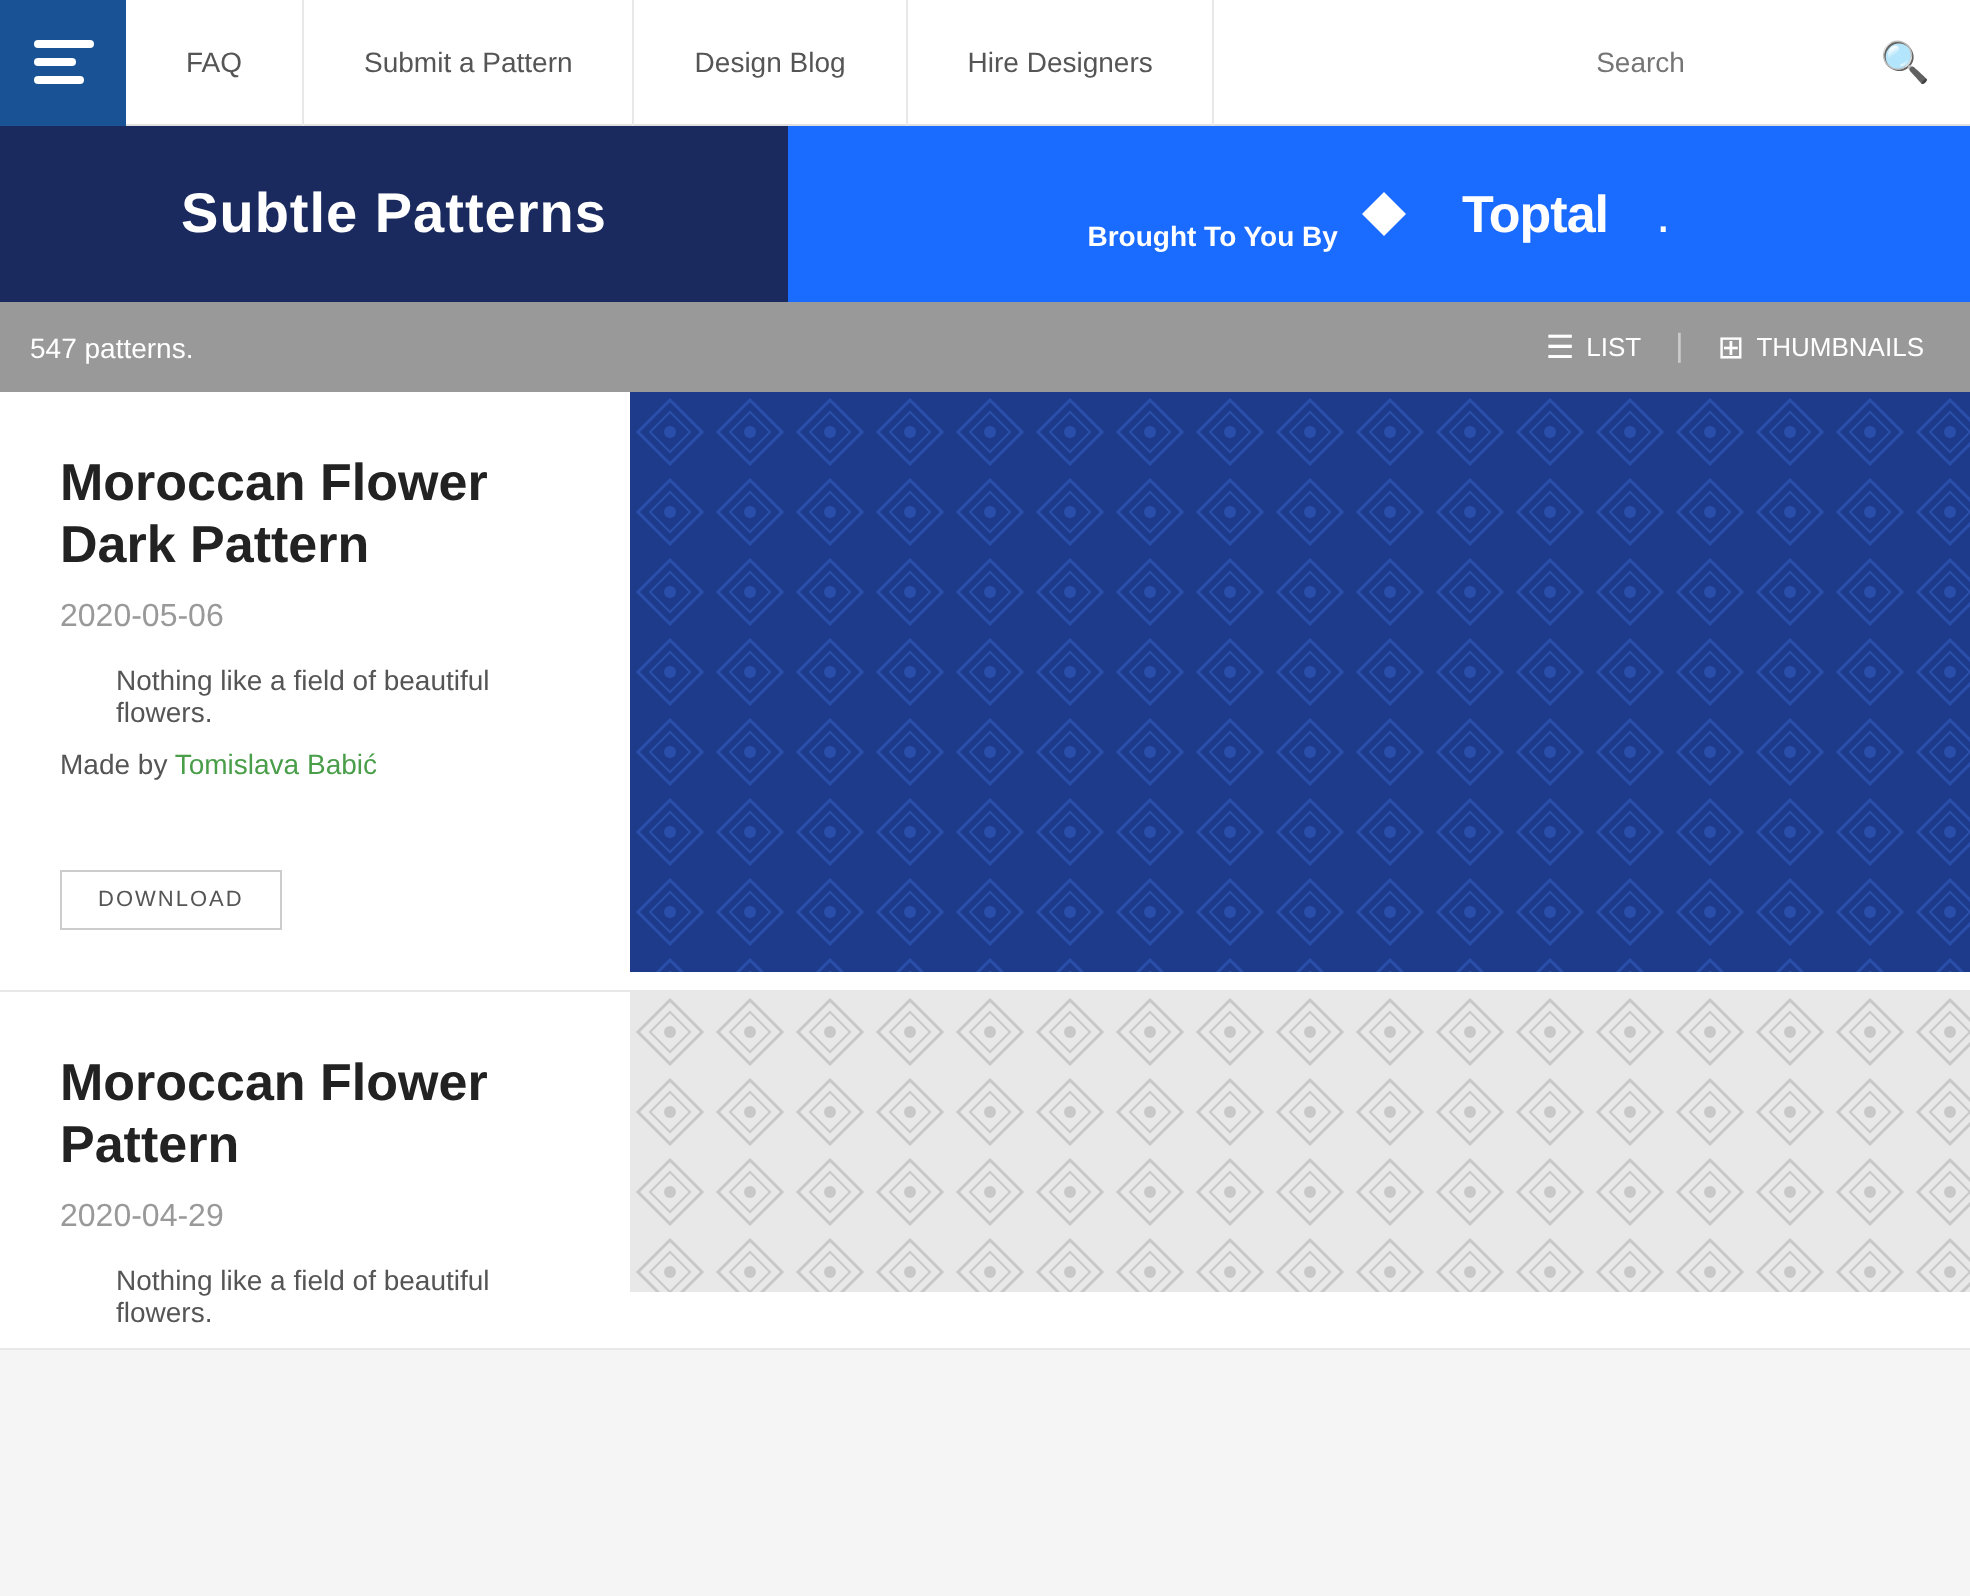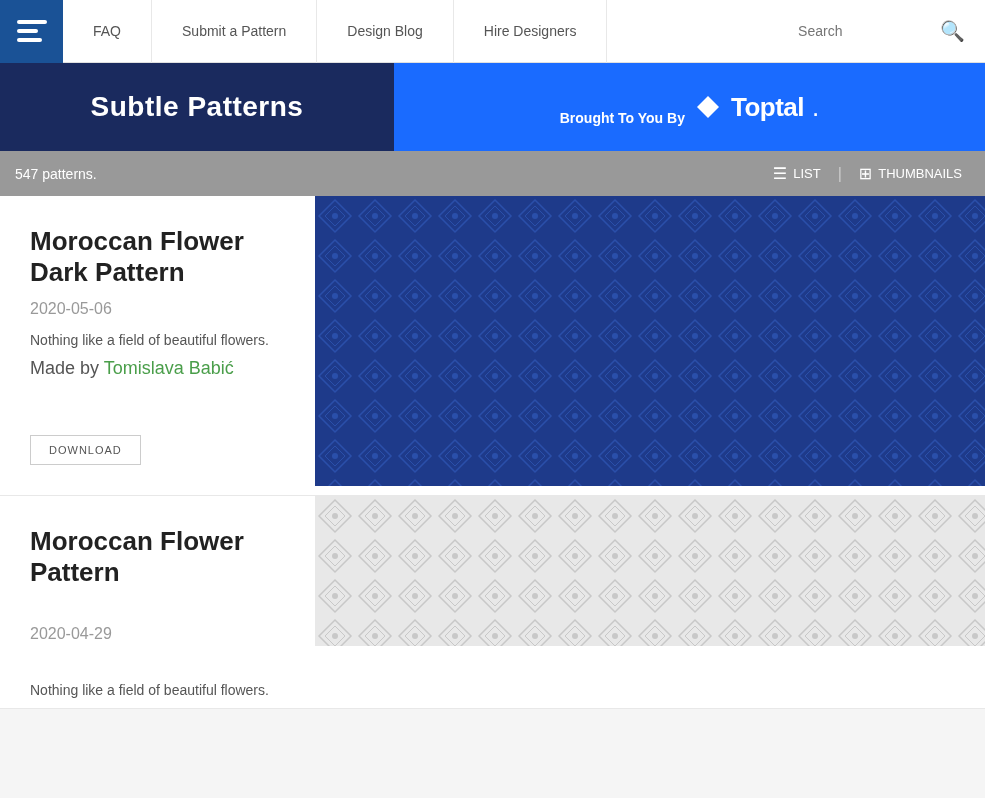--- a/index.html
+++ b/index.html
@@ -103,21 +103,21 @@
     }
     .banner-right .brought-text {
       color: #fff;
       font-size: 14px;
       font-weight: 700;
       margin-top: 22px;
     }
     .toptal-logo {
       display: flex;
       align-items: center;
-      gap: 8px;
+      gap: 24px;
     }
     .toptal-name {
       color: #fff;
       font-size: 26px;
       font-weight: bold;
       letter-spacing: -0.5px;
     }
     .toptal-dot {
       color: #fff;
       font-size: 26px;
@@ -185,23 +185,24 @@
     }
     .pattern-date {
       font-size: 16px;
       color: #999;
       margin-bottom: 14px;
     }
     .pattern-desc {
       font-size: 14px;
       color: #555;
       margin-bottom: 10px;
+      margin-left: 28px;
     }
     .pattern-made-by {
-      font-size: 18px;
+      font-size: 14px;
       color: #555;
       margin-bottom: 25px;
     }
     .pattern-made-by a {
       color: #4a9e4a;
       text-decoration: none;
     }
     .spacer { flex: 1; }
     .download-btn {
       display: inline-block;
@@ -220,21 +221,20 @@
     .pattern-preview {
       flex: 1;
       overflow: hidden;
     }
 
     .pattern2-row {
       min-height: 155px;
     }
     .pattern2-info {
       padding-bottom: 0;
-      gap: 25px;
     }
   </style>
 </head>
 <body>
 
 <nav class="navbar">
   <div class="navbar-logo">
     <div class="logo-lines">
       <span></span>
       <span></span>

